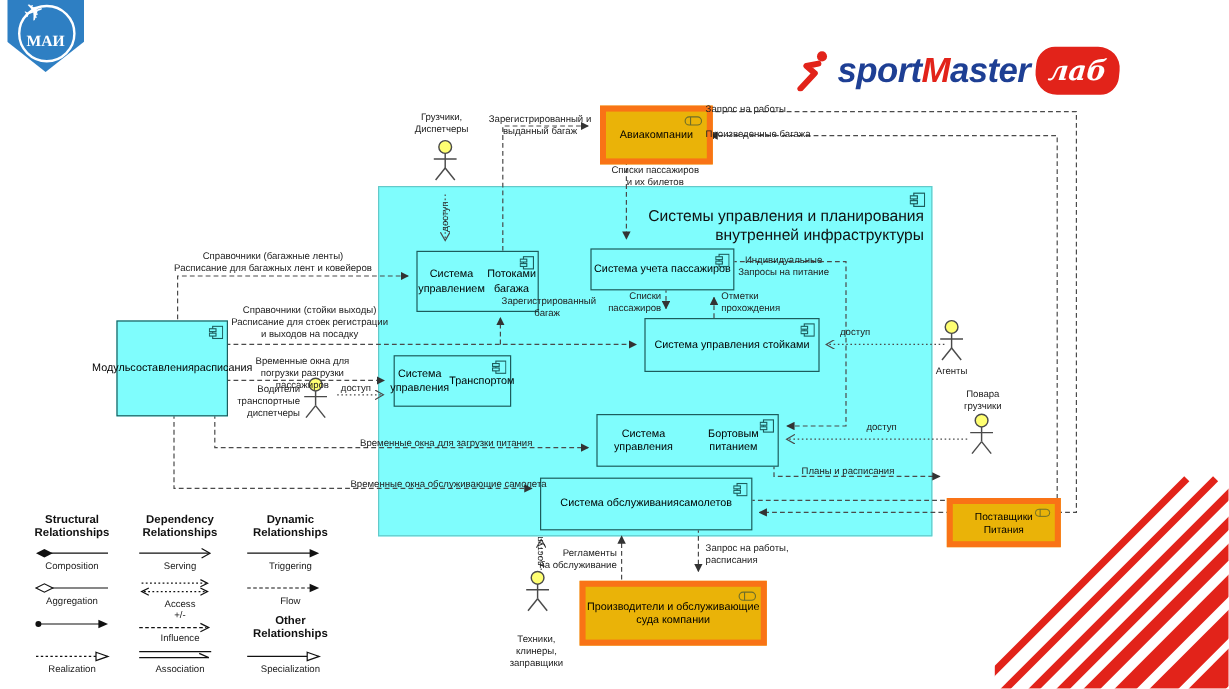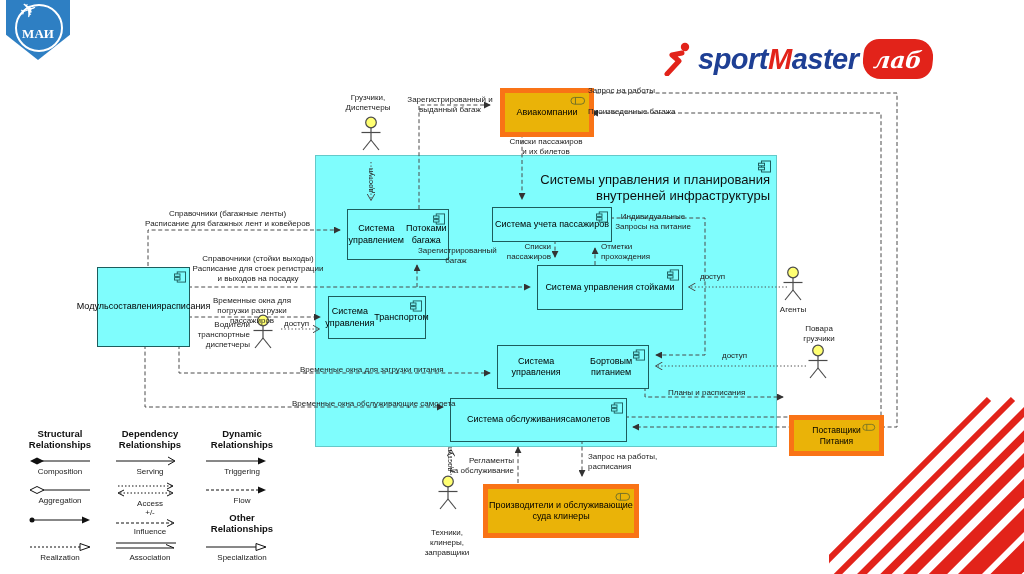--- a/index.html
+++ b/index.html
@@ -206,21 +206,21 @@
     <span>Питания</span>
   </div>
   <div class="abs ext" style="left:483px;top:484px;width:146px;height:44px;">
     <div class="cicon">
         <svg width="16" height="10" viewBox="0 0 17 10">
           <rect x="1" y="1.2" width="14.5" height="7.2" rx="3.6" fill="none" stroke="#6e6e2a"></rect>
           <line x1="5.8" y1="1.2" x2="5.8" y2="8.4" stroke="#6e6e2a"></line>
         </svg>
       </div>
     <span>Производители и обслуживающие</span>
-    <span>суда клинеры</span>
+    <span>суда компании</span>
   </div>
 
   <div class="abs actor-label" style="left:325px;top:93px;width:86px;">
     <span>Грузчики,</span>
     <span>Диспетчеры</span>
   </div>
   <div class="abs" style="left:358px;top:116px;">
     <svg width="26" height="36" viewBox="0 0 26 36">
         <g stroke="#4a4a4a" stroke-width="1.2">
           <circle cx="13" cy="6.5" r="5.3" fill="#ffff72"></circle>

